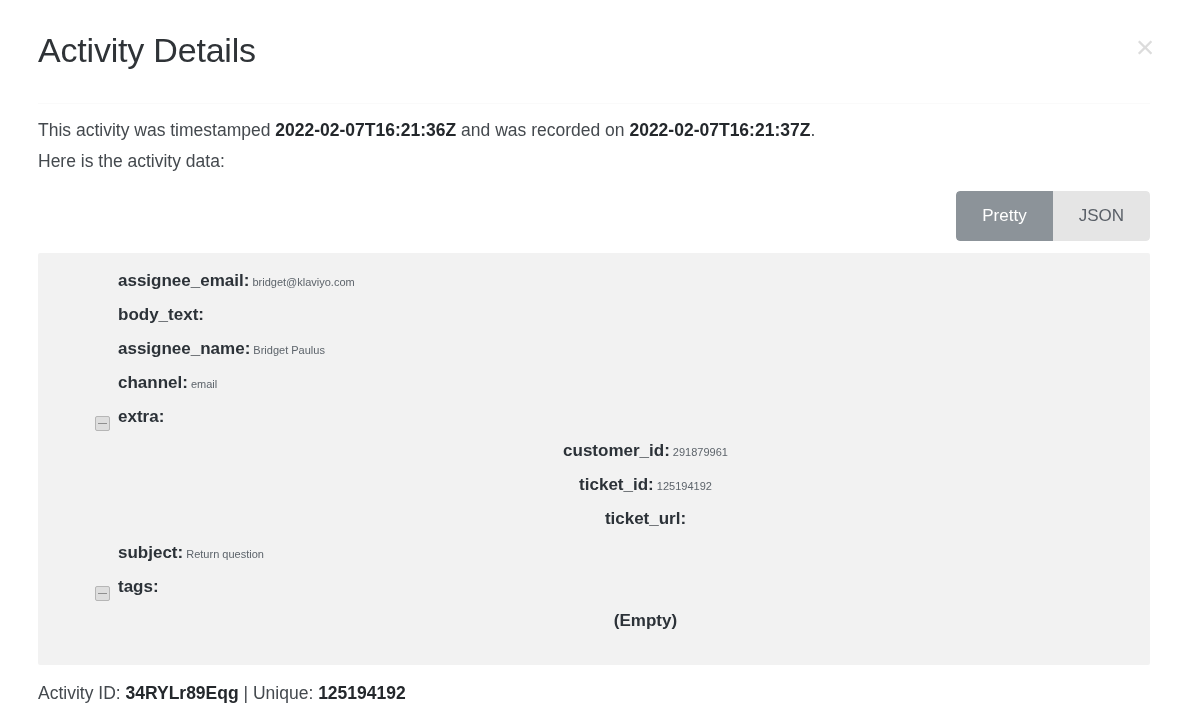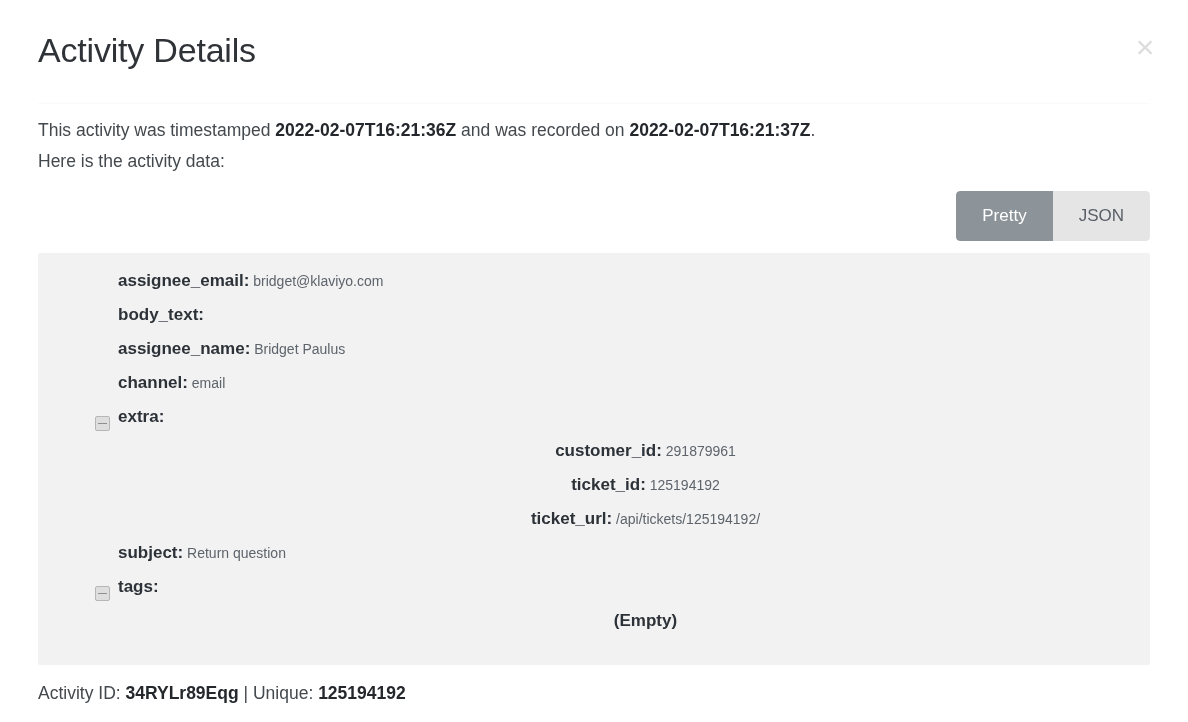--- a/index.html
+++ b/index.html
@@ -142,21 +142,21 @@
     height: 1.5px;
     background: #8f8f8f;
   }
   .kv-key {
     font-weight: 700;
     font-size: 17px;
     color: #2c3238;
     white-space: pre;
   }
   .kv-val {
-    font-size: 14px;
+    font-size: 11px;
     color: #5d646b;
     white-space: pre;
   }
   .indent-1 { padding-left: 80px; }
   .indent-2 { padding-left: 103px; justify-content: center; }
 
   
   .modal-footer {
     padding: 0 38px;
     margin-top: 14px;
@@ -214,21 +214,20 @@
         <div class="kv-row indent-2">
           <span class="kv-key">customer_id:</span>
           <span class="kv-val"> 291879961</span>
         </div>
         <div class="kv-row indent-2">
           <span class="kv-key">ticket_id:</span>
           <span class="kv-val"> 125194192</span>
         </div>
         <div class="kv-row indent-2">
           <span class="kv-key">ticket_url:</span>
-          <span class="kv-val"> /api/tickets/125194192/</span>
         </div>
         <div class="kv-row indent-1">
           <span class="kv-key">subject:</span>
           <span class="kv-val"> Return question</span>
         </div>
         <div class="kv-row indent-1">
           <span class="toggle-icon"></span>
           <span class="kv-key">tags:</span>
         </div>
         <div class="kv-row indent-2">

